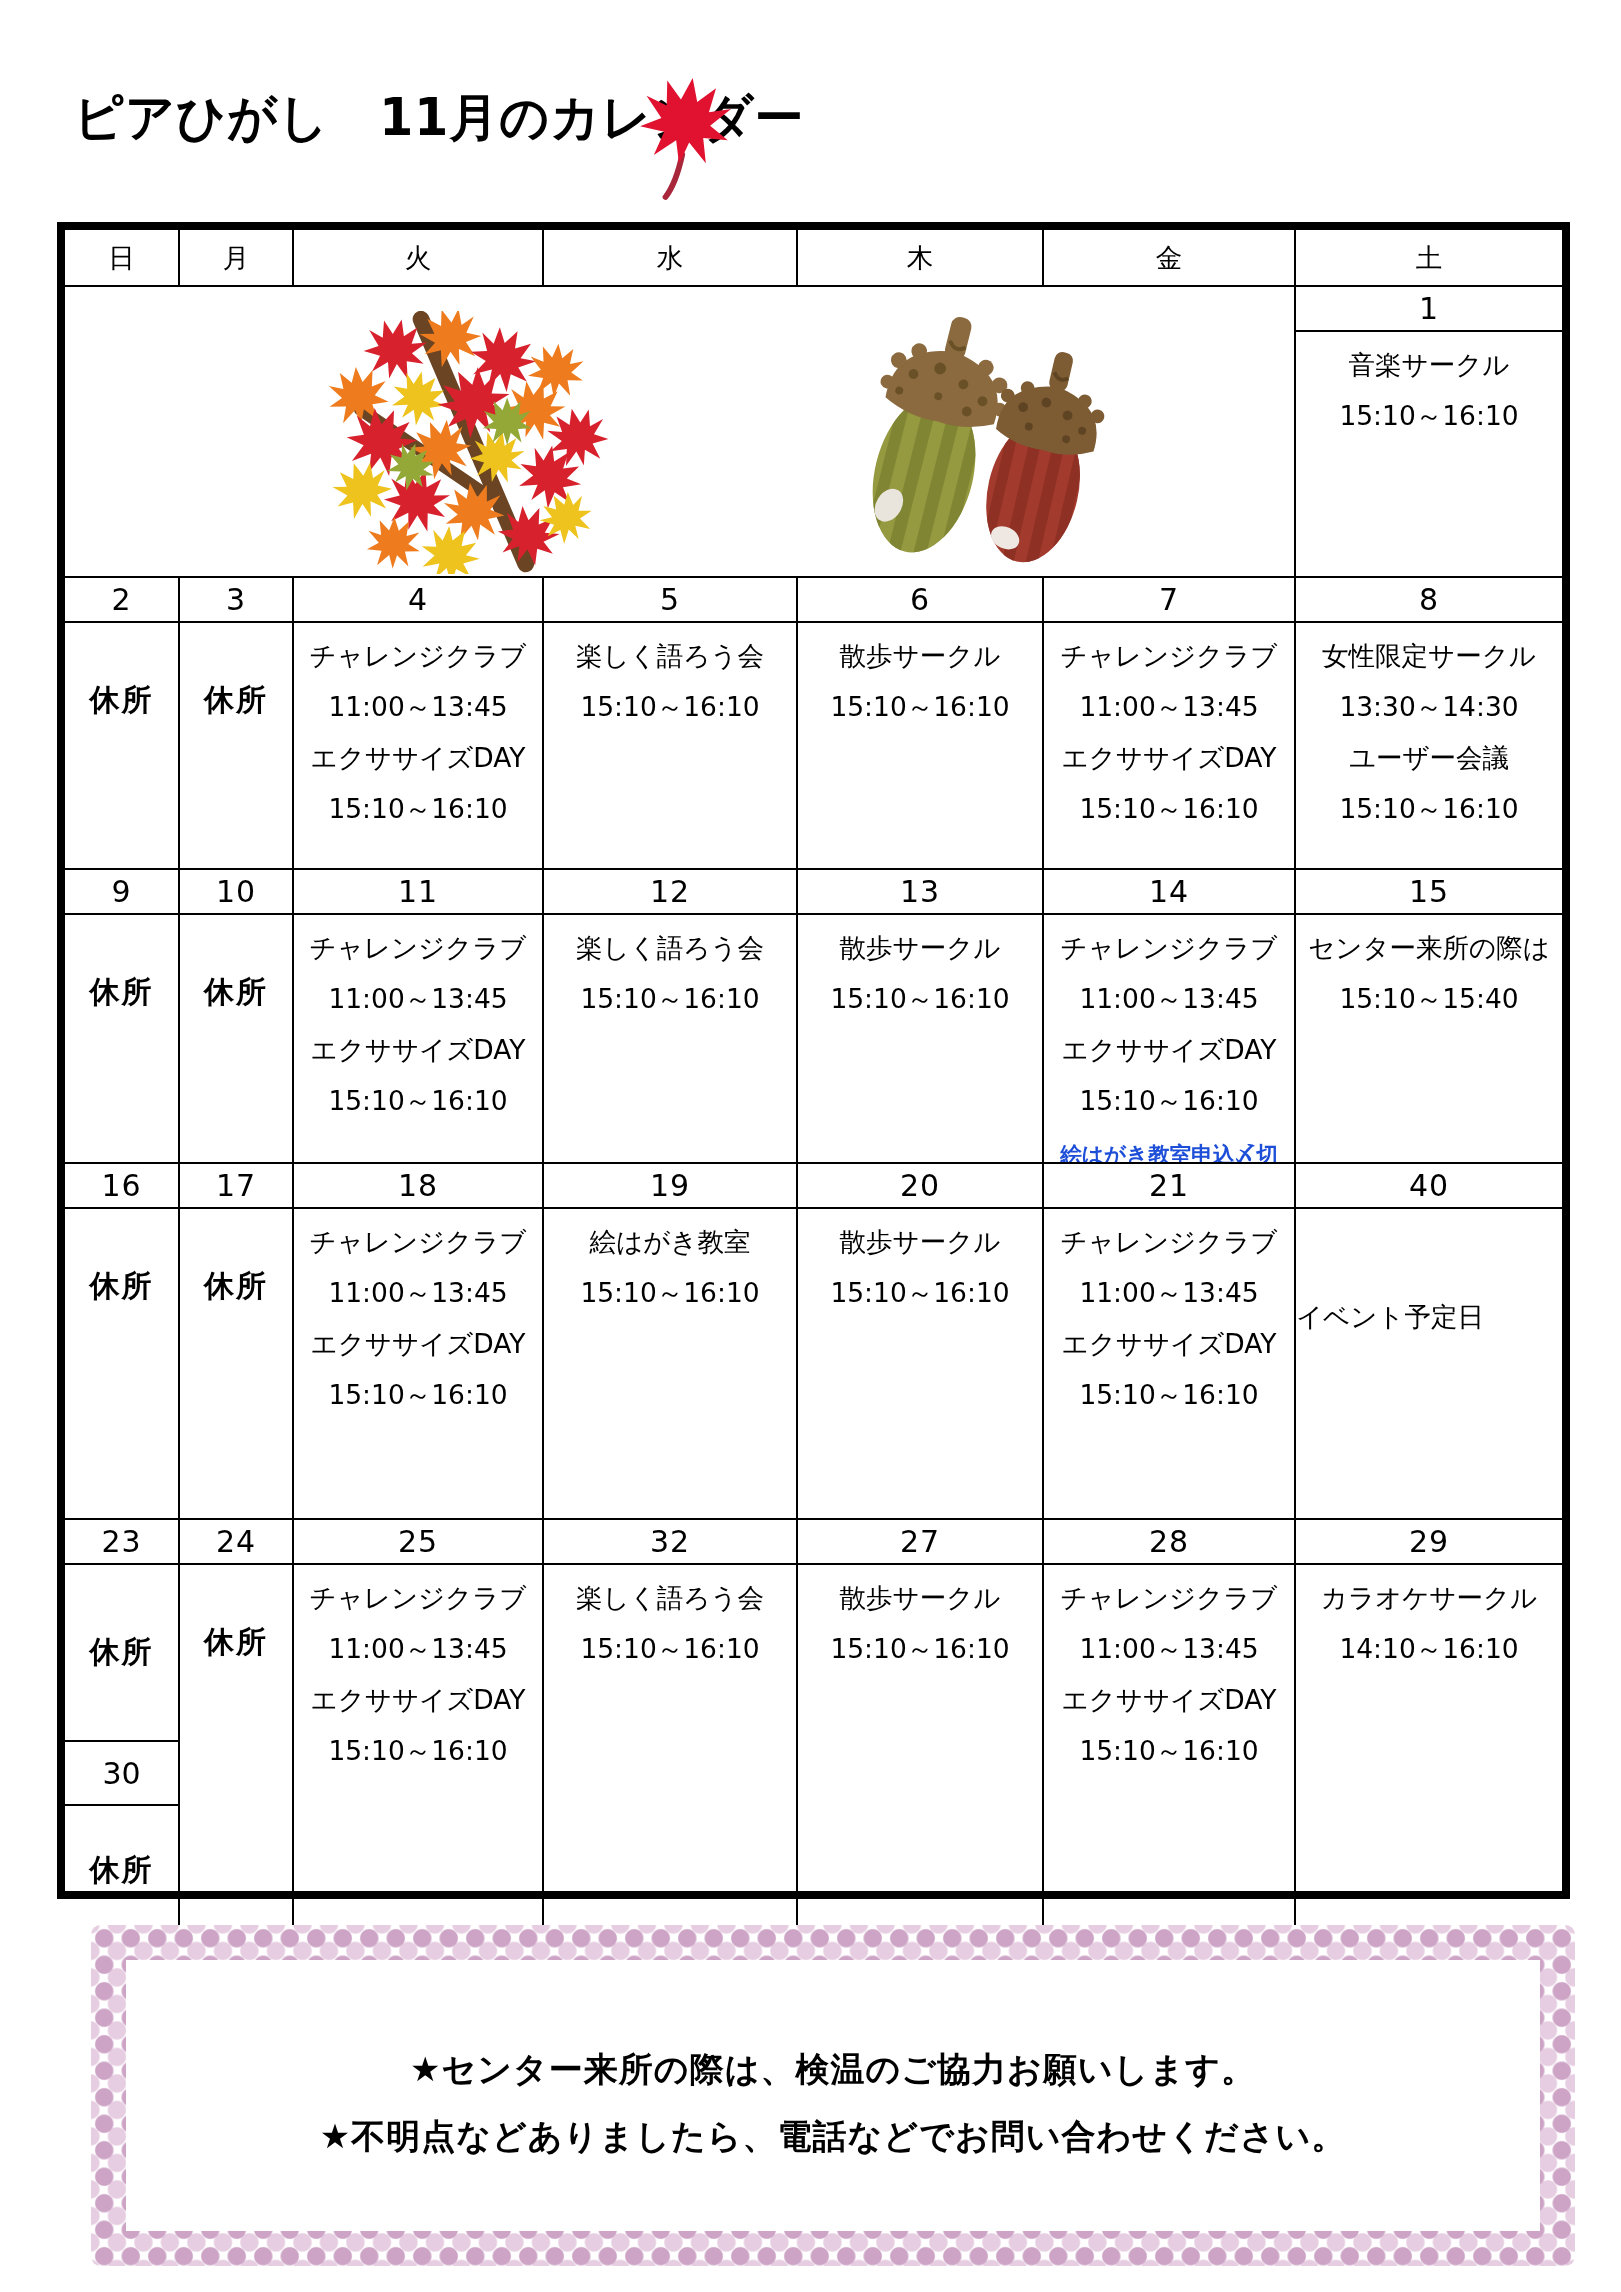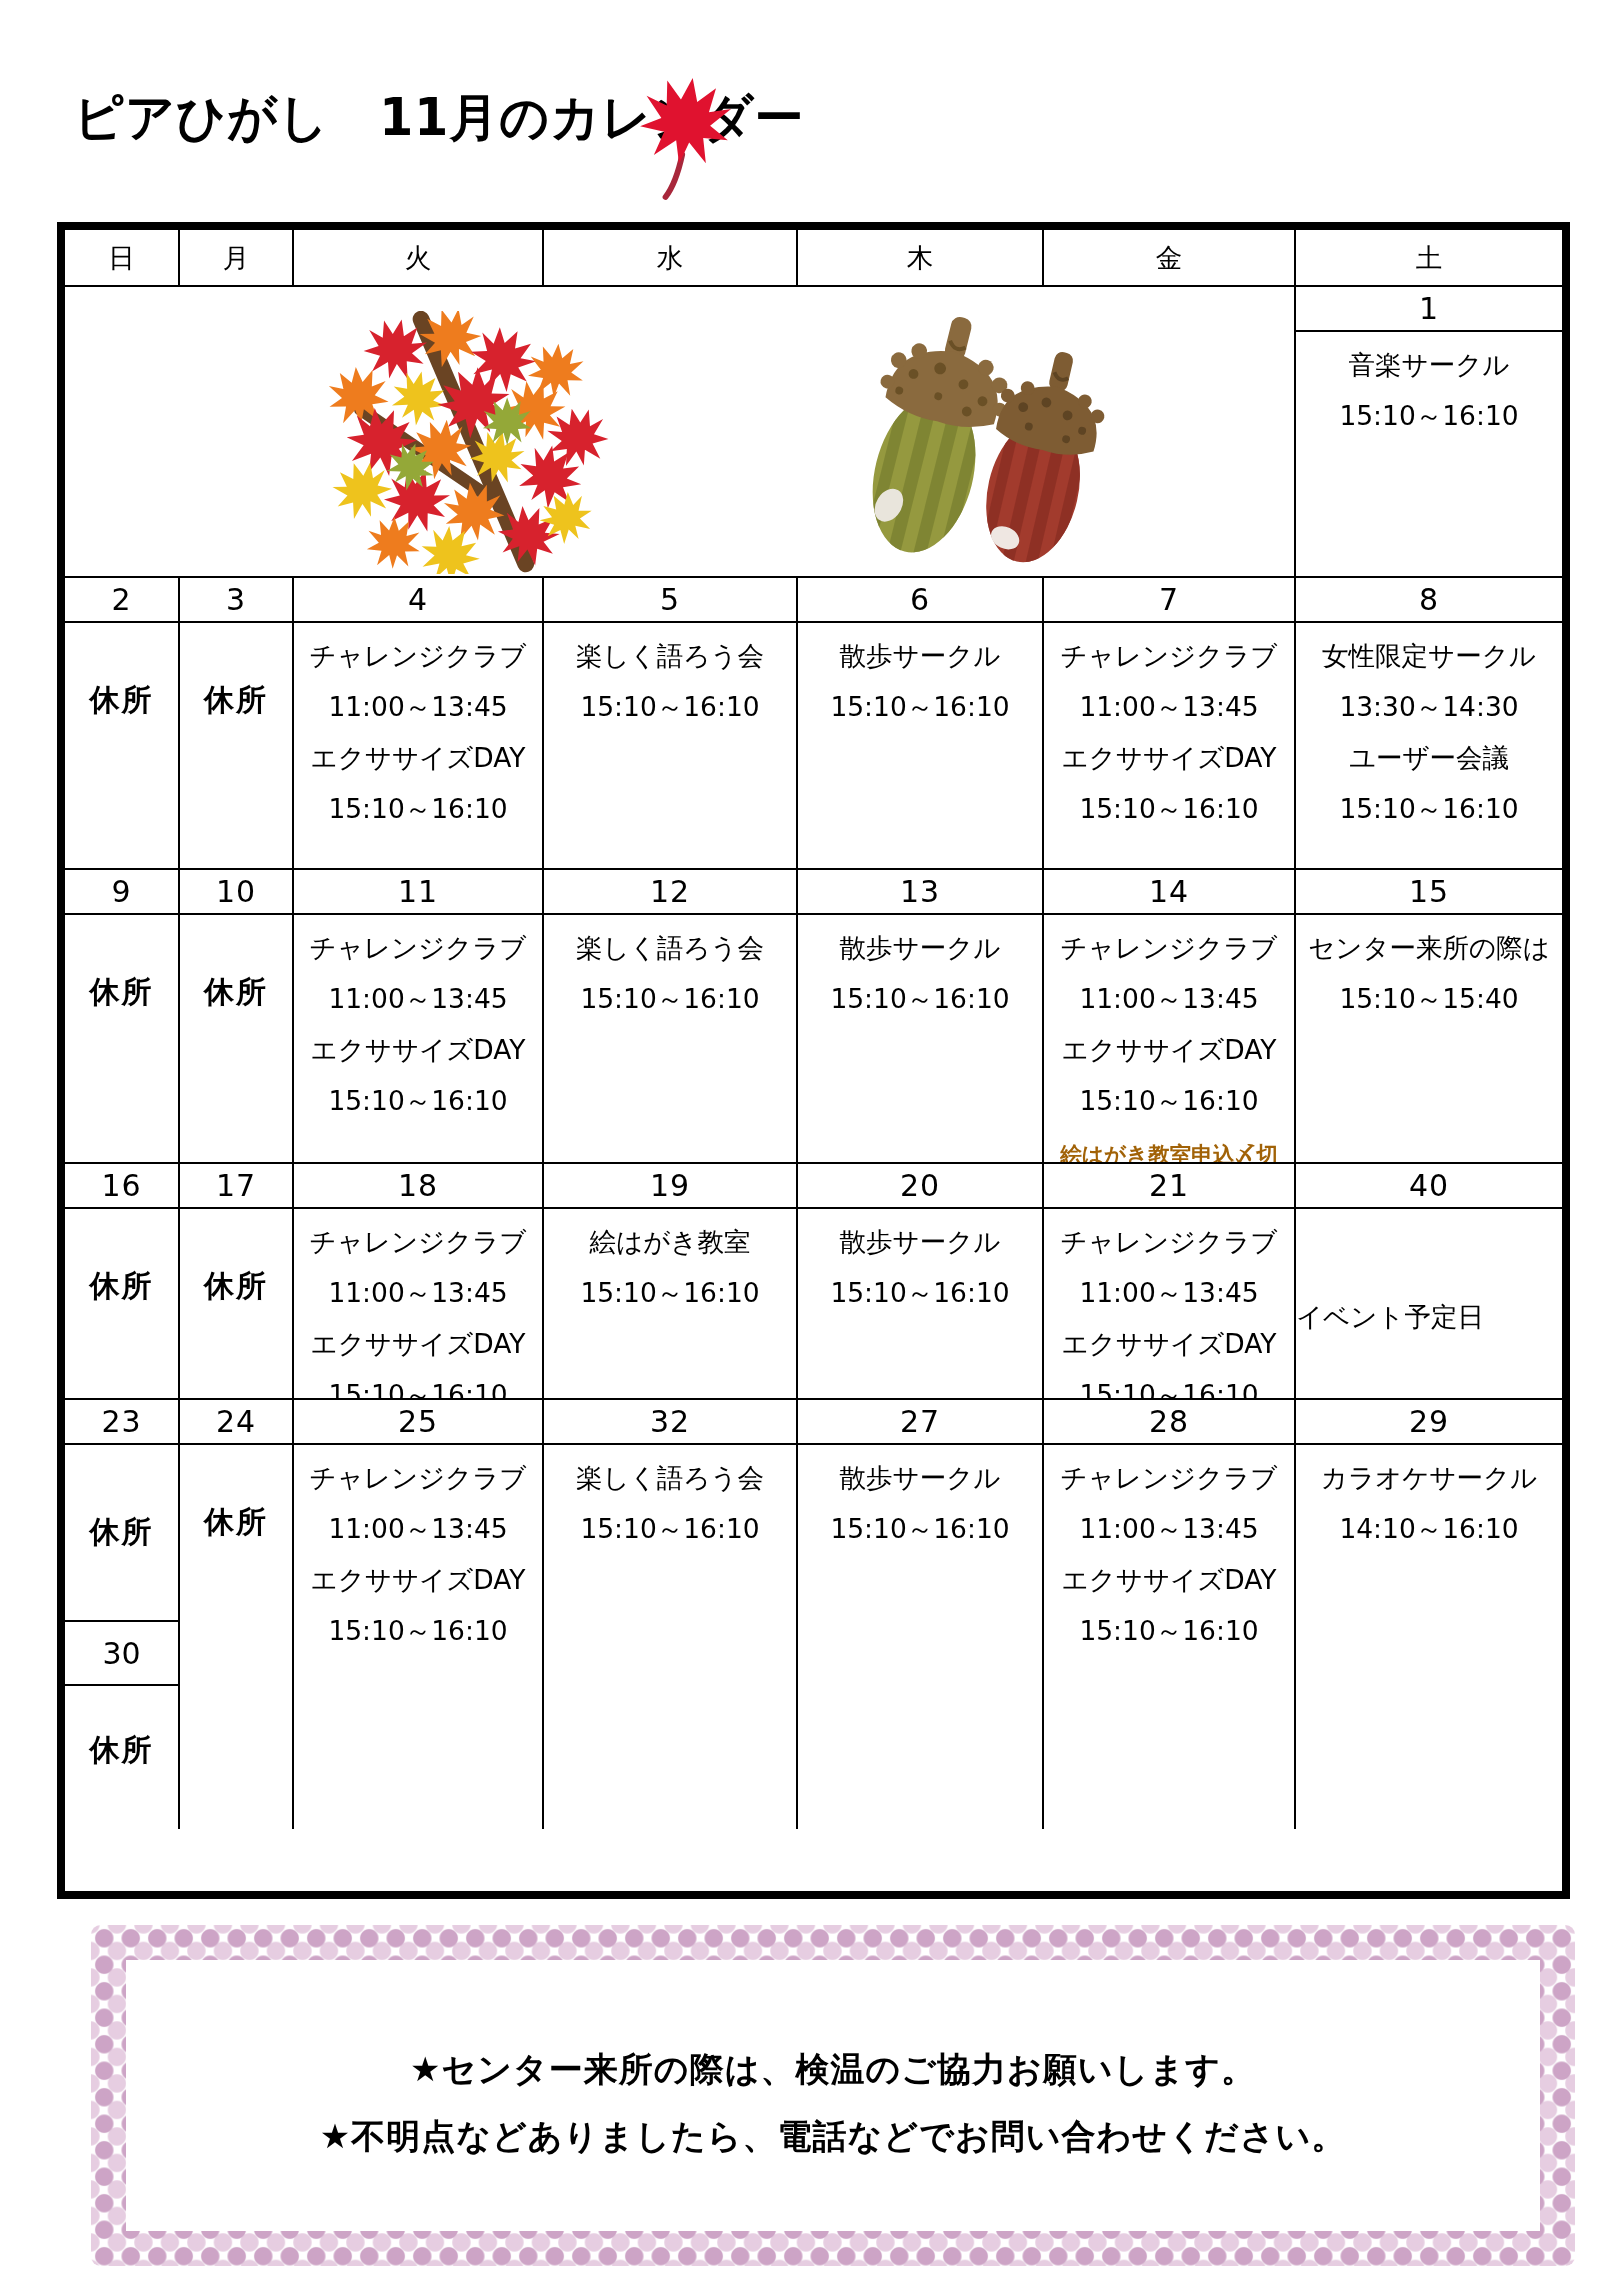--- a/index.html
+++ b/index.html
@@ -23,33 +23,33 @@
     border: 8.8px solid #000; background: #fff;
   }
   .row { display: grid; grid-template-columns: 113px 114px 250px 254px 246px 252px 268px; }
   .row > .c { border-left: 2px solid #000; position: relative; overflow: hidden; }
   .row > .c:first-child { border-left: none; }
   .hrow { height: 57px; border-bottom: 2px solid #000; }
   .hcell { display:flex; align-items:center; justify-content:center; font-size: 26.5px; }
   .w1 { height: 289px; }
   .w2 { height: 292px; border-top: 2.9px solid #000; }
   .w3 { height: 294px; border-top: 2.9px solid #000; }
-  .w4 { height: 236px; border-top: 2.9px solid #000; }
+  .w4 { height: 356px; border-top: 2.9px solid #000; }
   .w5 { height: 431px; border-top: 2.9px solid #000; }
   .span6 { grid-column: 1 / 7; }
   .dateband {
     height: 45px; border-bottom: 2px solid #000;
     display:flex; align-items:center; justify-content:center;
     font-size: 30px; letter-spacing: 1px;
   }
   .lines { padding-top: 6.9px; text-align:center; font-size: 26.5px; line-height: 51px; }
   .closed { padding-top: 57px; text-align:center; font-weight:bold; font-size: 30px; letter-spacing: 2px; }
   .deadline {
     margin: 13.7px 2px 0 2px; font-size: 21.6px; line-height: 29px;
-    color:#a16207; font-weight:bold; text-decoration: underline; 
+    color:#1d4ed8; font-weight:bold; text-decoration: underline; 
   }
   .event { padding-top: 90px; text-align:left; font-size: 26.5px; }
   
   .sun5 { display:flex; flex-direction: column; }
   .sub1 { height: 177px; border-bottom: 2px solid #000;
           display:flex; align-items:center; justify-content:center;
           font-weight:bold; font-size:30px; letter-spacing:2px; }
   .band30 { height: 64px; border-bottom: 2px solid #000;
           display:flex; align-items:center; justify-content:center; font-size:30px; }
   .sub2 { flex:1; display:flex; align-items:flex-start; justify-content:center;

